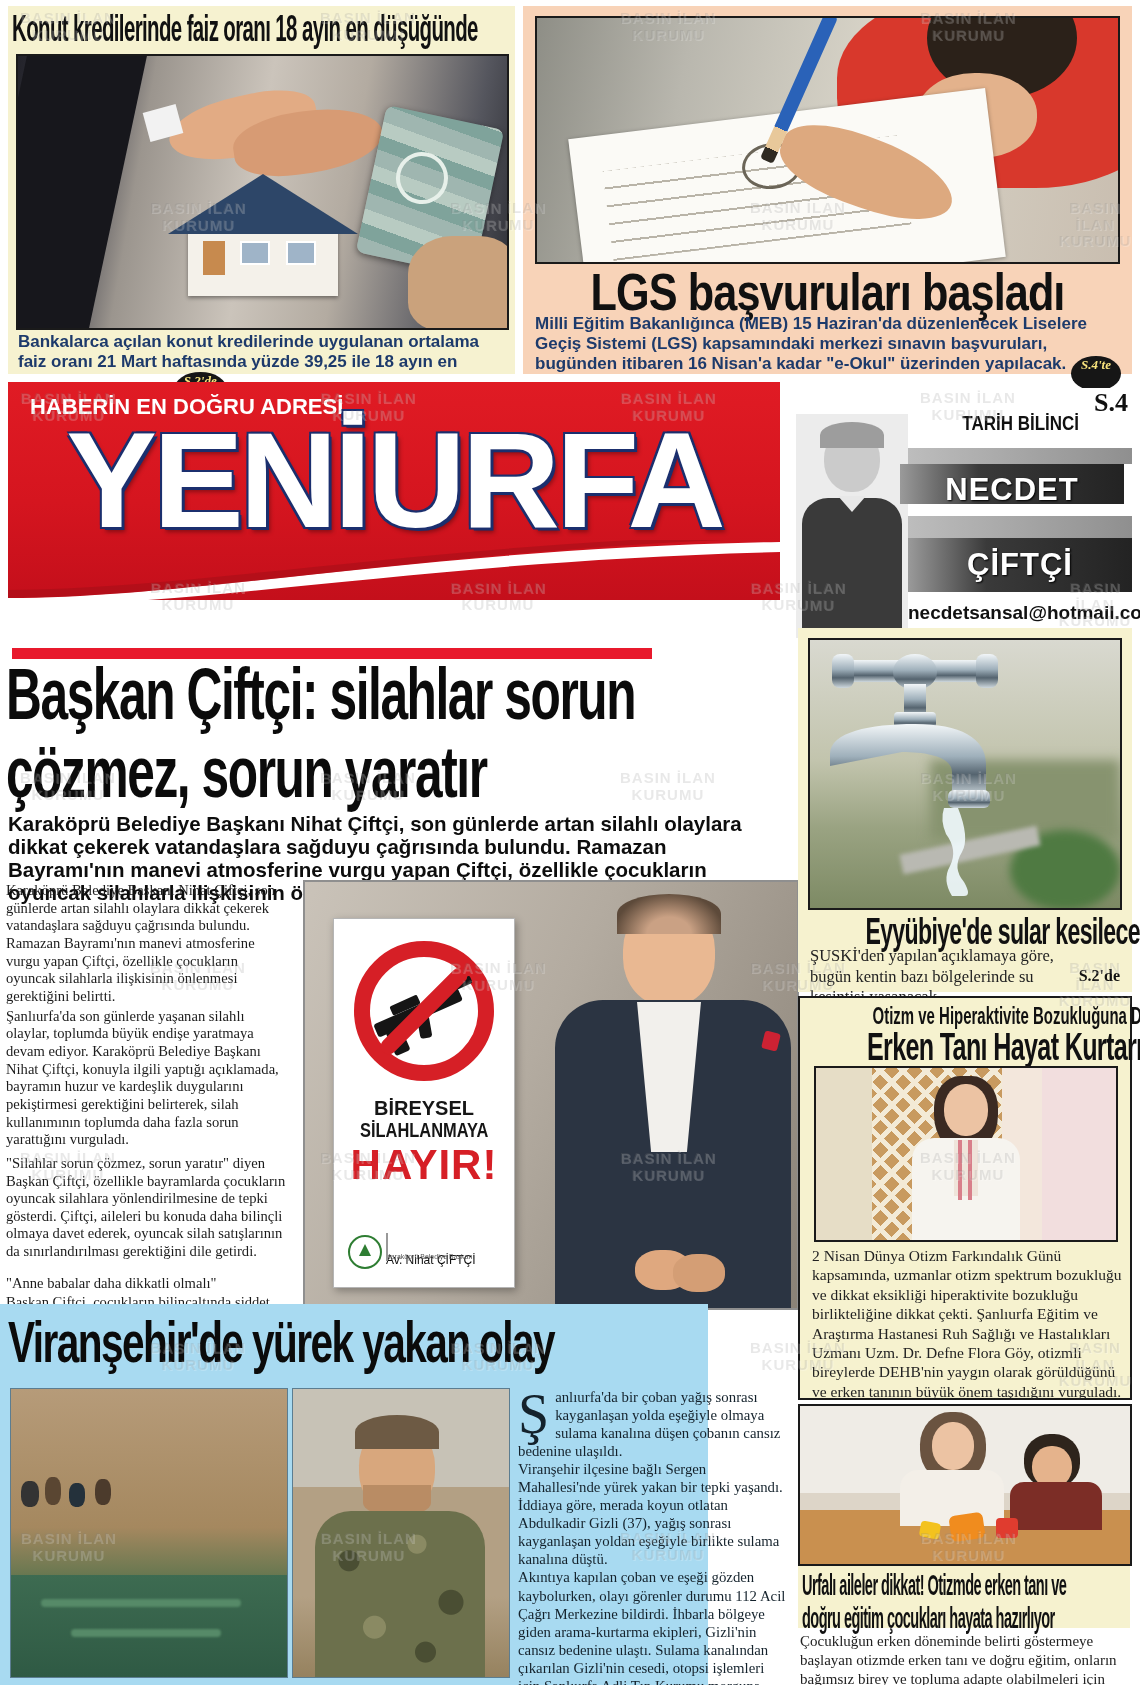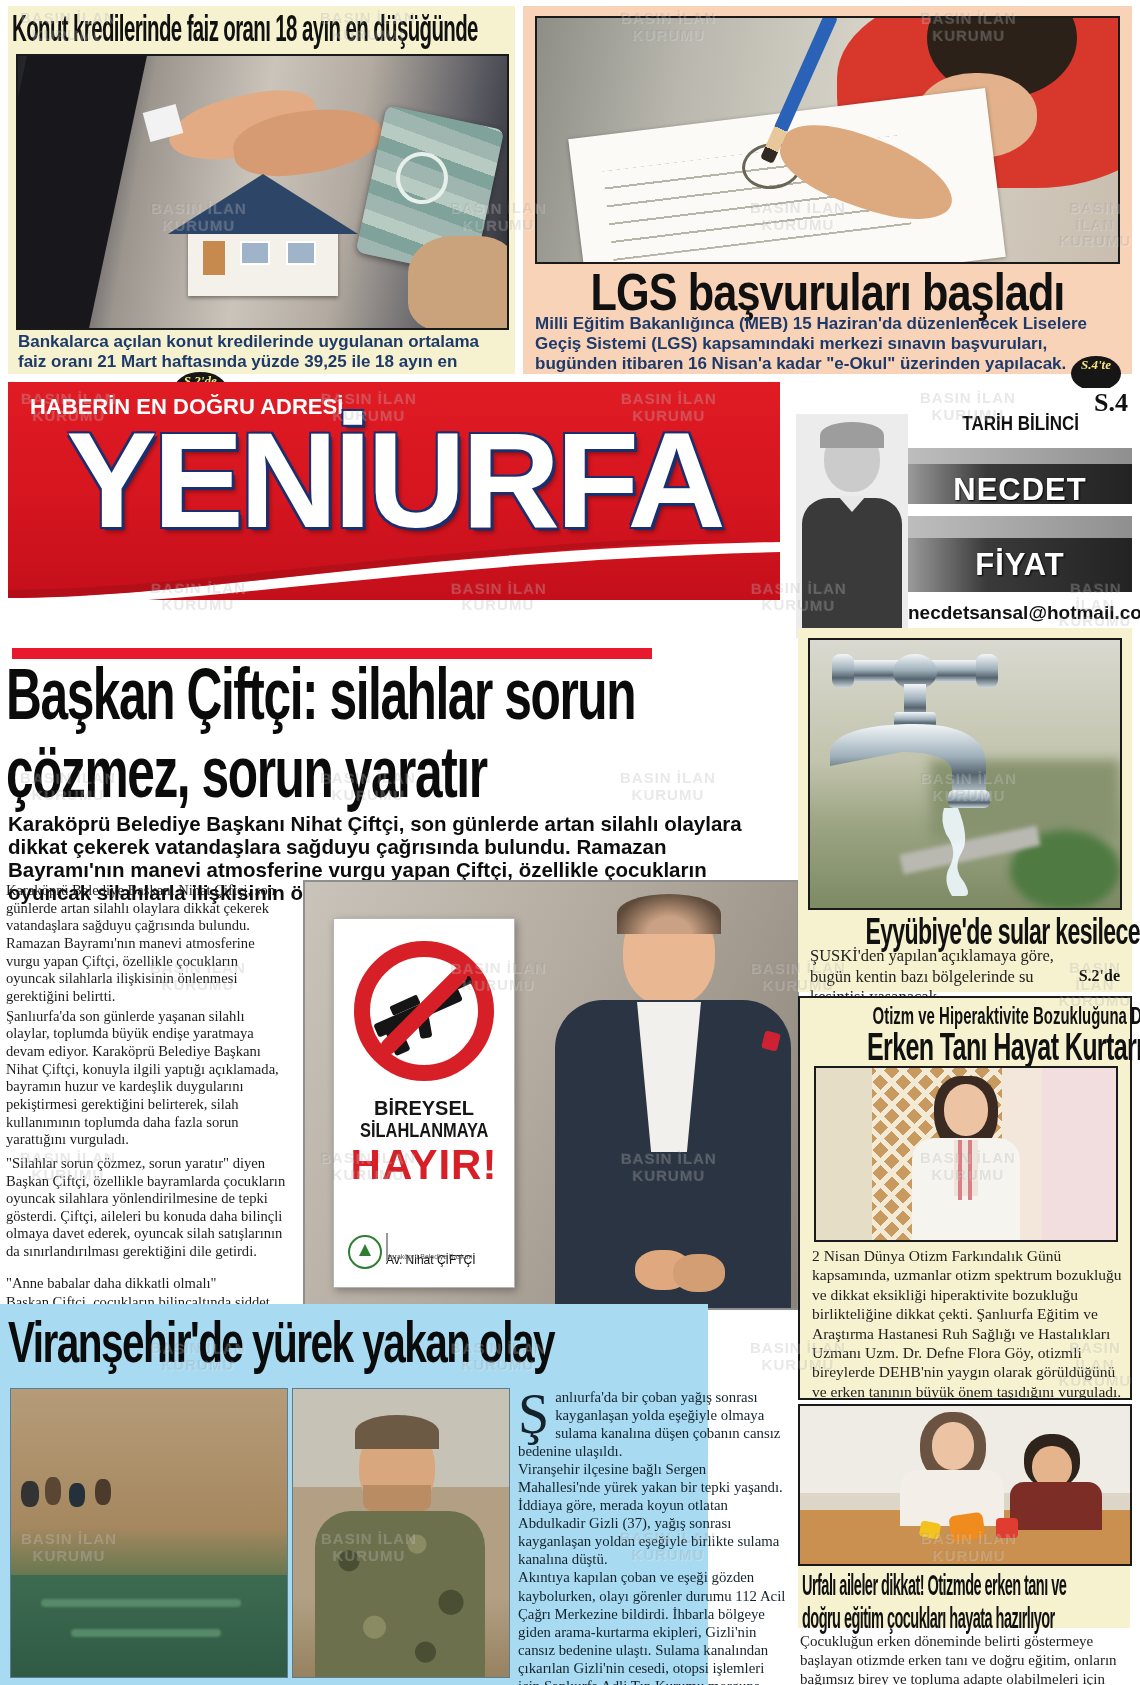--- a/index.html
+++ b/index.html
@@ -118,23 +118,23 @@
     <div class="photo" style="left:8px;top:26px;width:112px;height:224px;background:#ececec;">
       <div class="shape" style="left:28px;top:14px;width:56px;height:64px;background:#cbcbcb;border-radius:48%;"></div>
       <div class="shape" style="left:24px;top:8px;width:64px;height:26px;background:#9d9d9d;border-radius:50% 50% 0 0;"></div>
       <div class="shape" style="left:6px;top:84px;width:100px;height:140px;background:#3a3a3a;border-radius:26px 26px 0 0;"></div>
       <div class="shape" style="left:42px;top:82px;width:28px;height:16px;background:#e8e8e8;clip-path:polygon(0 0,100% 0,50% 100%);"></div>
     </div>
     <div style="position:absolute;left:128px;top:24px;width:210px;text-align:center;font-weight:bold;font-size:20px;letter-spacing:0;">
       <span class="cond cond-c" style="--sx:.85;--sy:1.05">TARİH BİLİNCİ</span>
     </div>
     <div class="colband" style="position:absolute;left:120px;top:60px;width:224px;"></div>
-    <div class="colbar" style="position:absolute;left:120px;top:76px;width:224px;height:40px;line-height:52px;">NECDET</div>
+    <div class="colbar" style="position:absolute;left:112px;top:76px;width:224px;height:40px;line-height:52px;">NECDET</div>
     <div class="colband" style="position:absolute;left:120px;top:128px;width:224px;height:22px;"></div>
-    <div class="colbar" style="position:absolute;left:120px;top:150px;width:224px;height:54px;line-height:54px;">FİYAT</div>
+    <div class="colbar" style="position:absolute;left:120px;top:150px;width:224px;height:54px;line-height:54px;">ÇİFTÇİ</div>
     <div style="position:absolute;left:120px;top:214px;width:224px;text-align:center;font-weight:bold;font-size:19px;">necdetsansal@hotmail.com</div>
   </div>
 
   <div class="abs redrule"></div>
 
   <div class="abs mainhead" style="top:660px;">
     <span class="cond" style="--sx:.72;--sy:1.04">Başkan Çiftçi: silahlar sorun</span>
   </div>
   <div class="abs mainhead" style="top:738px;">
     <span class="cond" style="--sx:.72;--sy:1.04">çözmez, sorun yaratır</span>

